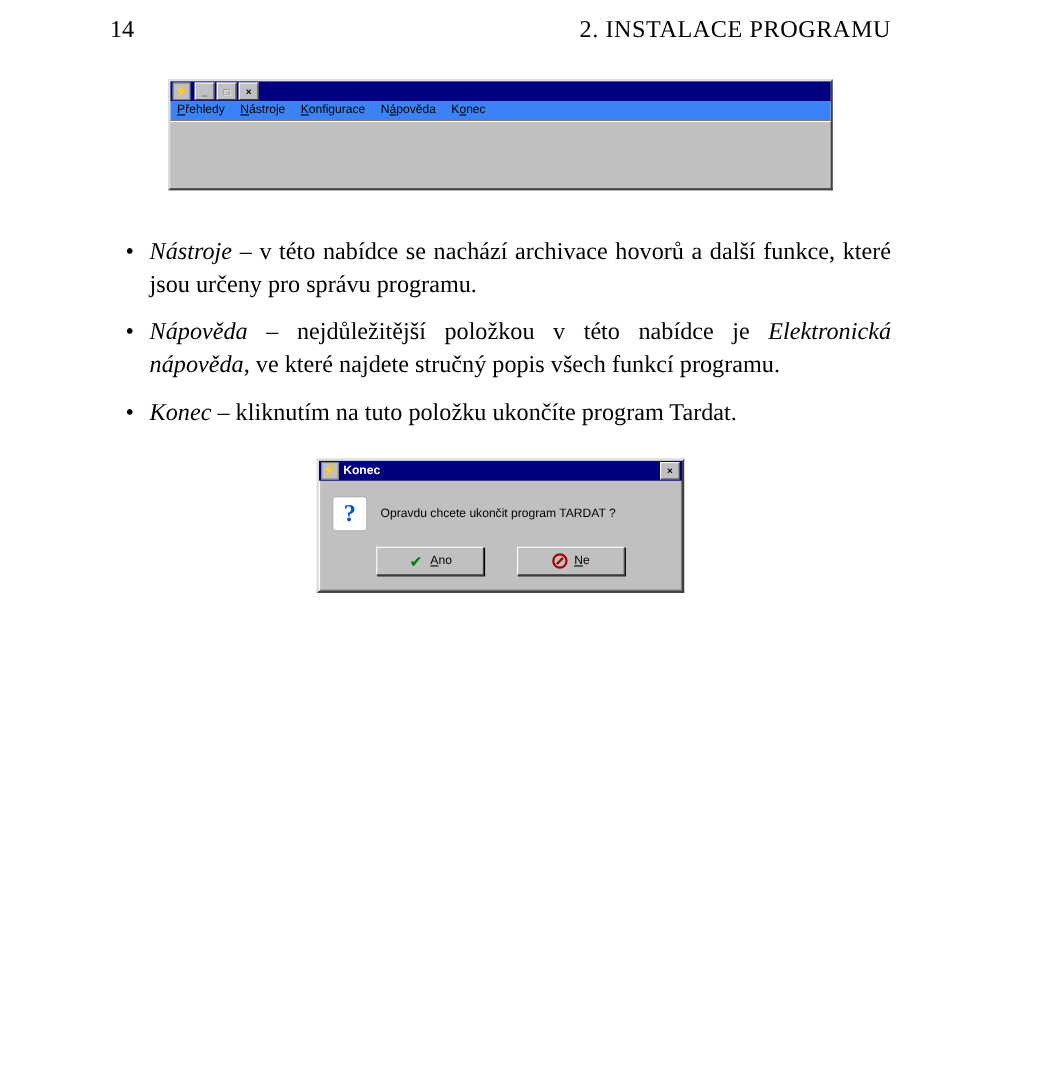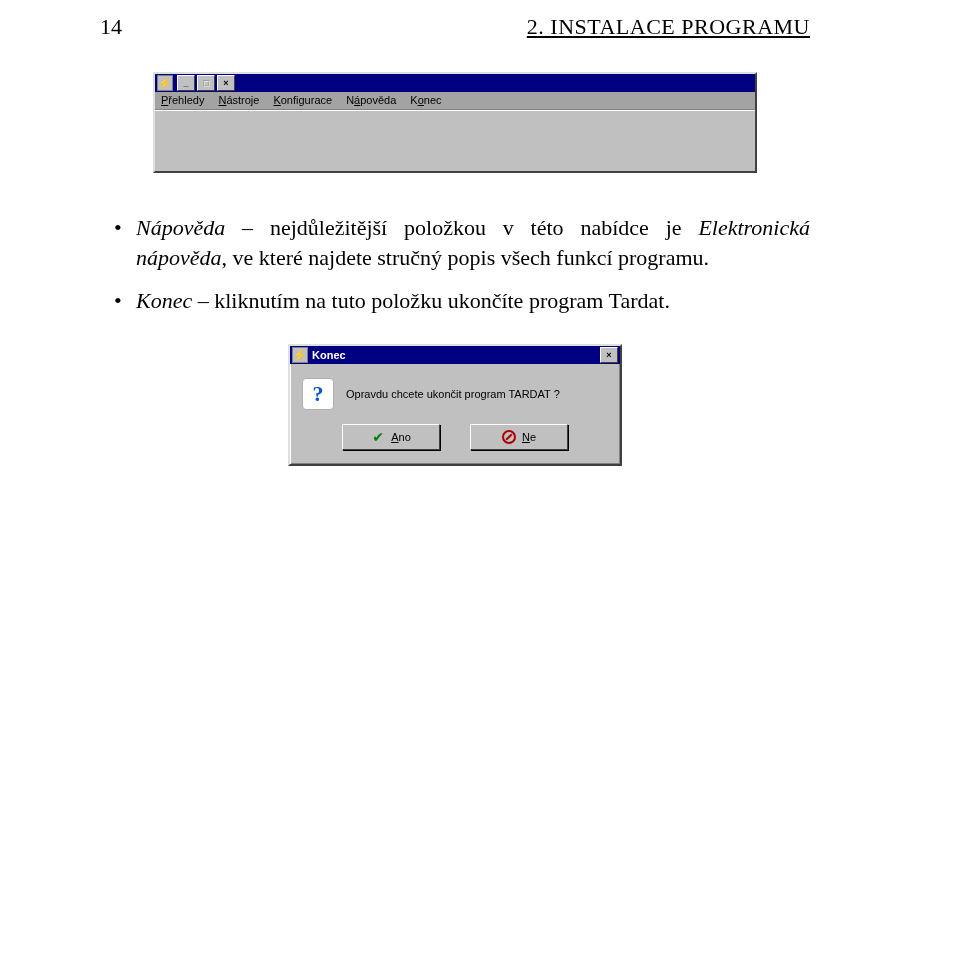--- a/index.html
+++ b/index.html
@@ -17,21 +17,20 @@
   }
   .header-row {
     display: flex;
     justify-content: space-between;
     font-size: 22px;
     padding-top: 14px;
     padding-bottom: 32px;
   }
   .header-right {
     letter-spacing: 0.5px;
-    text-decoration: underline;
   }
 
   
   .win95 {
     width: 600px;
     margin: 0 auto 40px auto;
     border: 2px solid;
     border-color: #dfdfdf #404040 #404040 #dfdfdf;
     background: #c0c0c0;
     box-shadow: inset 1px 1px 0 #fff, inset -1px -1px 0 #808080;
@@ -71,21 +70,21 @@
     color: #000;
     line-height: 1;
     font-weight: bold;
     font-family: Arial, sans-serif;
   }
   .winbtn.disabled { color: #808080; text-shadow: 1px 1px 0 #fff; }
   .menubar {
     display: flex;
     gap: 14px;
     padding: 2px 6px 3px 6px;
-    background: #a3a3a3;
+    background: #3b82f6;
     color: #000;
     border-bottom: 1px solid #808080;
     box-shadow: 0 1px 0 #fff;
   }
   .menuitem .ul { text-decoration: underline; }
   .body95 {
     height: 60px;
     background: #c0c0c0;
     border-top: 1px solid #fff;
   }
@@ -229,20 +228,23 @@
       <span class="menuitem"><span class="ul">N</span><span>ástroje</span></span>
       <span class="menuitem"><span class="ul">K</span><span>onfigurace</span></span>
       <span class="menuitem"><span>N</span><span class="ul">á</span><span>pověda</span></span>
       <span class="menuitem"><span>K</span><span class="ul">o</span><span>nec</span></span>
     </div>
     <div class="body95"></div>
   </div>
 
   <div class="content">
     <ul>
+      <li>
+        <em>Nástroje</em><span> – v této nabídce se nachází archivace hovorů a další funkce, které jsou určeny pro správu programu.</span>
+      </li>
       <li>
         <em>Nápověda</em><span> – nejdůležitější položkou v této nabídce je </span><em>Elektronická nápověda</em><span>, ve které najdete stručný popis všech funkcí programu.</span>
       </li>
       <li>
         <em>Konec</em><span> – kliknutím na tuto položku ukončíte program Tardat.</span>
       </li>
     </ul>
 
 
   </div>

